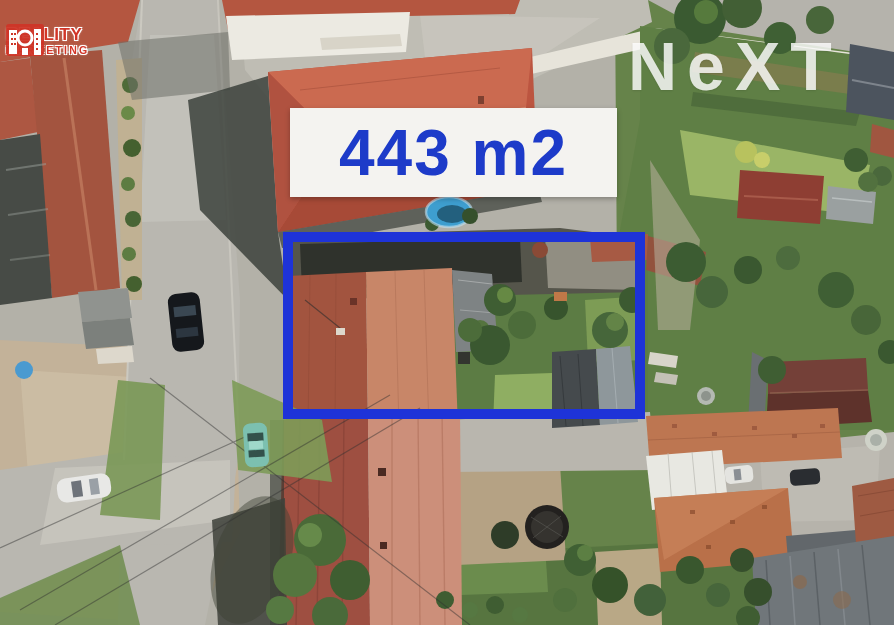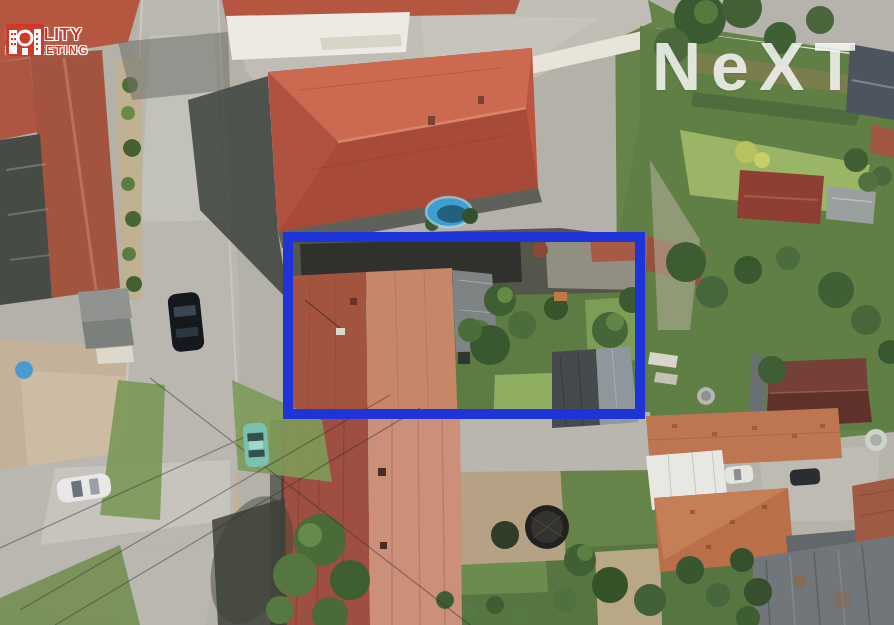--- a/index.html
+++ b/index.html
@@ -16,21 +16,21 @@
   .plot-outline{position:absolute;left:283px;top:232px;width:362px;height:187px;
                 border:10px solid #1e33d8;box-sizing:border-box;}
   
   .agency{position:absolute;left:6px;top:22px;display:flex;align-items:flex-start;gap:5px;}
   .agency .txt{display:flex;flex-direction:column;line-height:1;margin-top:4px;}
   .agency .l1{font-size:17px;font-weight:800;letter-spacing:.5px;color:#d23527;
       text-shadow:-1px -1px 0 #fff,1px -1px 0 #fff,-1px 1px 0 #fff,1px 1px 0 #fff,0 0 3px #fff;}
   .agency .l2{font-size:10.5px;font-weight:800;letter-spacing:2.2px;color:#d23527;margin-top:2px;
       text-shadow:-1px -1px 0 #fff,1px -1px 0 #fff,-1px 1px 0 #fff,1px 1px 0 #fff,0 0 3px #fff;}
   
-  .brand{position:absolute;left:652px;top:32px;font-size:68px;font-weight:700;
+  .brand{position:absolute;left:628px;top:32px;font-size:68px;font-weight:700;
          letter-spacing:10px;color:rgba(255,255,255,.82);line-height:1;
          text-shadow:0 1px 2px rgba(0,0,0,.10);}
 </style>
 </head>
 <body>
 
 <div id="stage">
 
 <svg width="894" height="625" viewBox="0 0 894 625">
 
@@ -334,20 +334,23 @@
   <g>
     <circle cx="547" cy="527" r="22" fill="#23211f"></circle>
     <circle cx="547" cy="527" r="16" fill="#35332f"></circle>
     <line x1="531" y1="517" x2="563" y2="537" stroke="#5a5a55" stroke-width="1" opacity=".6"></line>
     <line x1="533" y1="538" x2="561" y2="516" stroke="#5a5a55" stroke-width="1" opacity=".6"></line>
   </g>
 </svg>
 
   <div class="plot-outline"></div>
 
+  <div class="banner">
+    <span>443 m2</span>
+  </div>
 
   <div class="agency">
     <svg width="38" height="36" viewBox="0 0 38 36">
       <rect x="0" y="2" width="38" height="32" rx="3" fill="#cf3527" opacity=".95"></rect>
       <rect x="3" y="8" width="8" height="24" fill="#ffffff"></rect>
       <rect x="5" y="11" width="2" height="2" fill="#cf3527"></rect>
         <rect x="8" y="11" width="2" height="2" fill="#cf3527"></rect>
       <rect x="5" y="16" width="2" height="2" fill="#cf3527"></rect>
         <rect x="8" y="16" width="2" height="2" fill="#cf3527"></rect>
       <rect x="5" y="21" width="2" height="2" fill="#cf3527"></rect>

